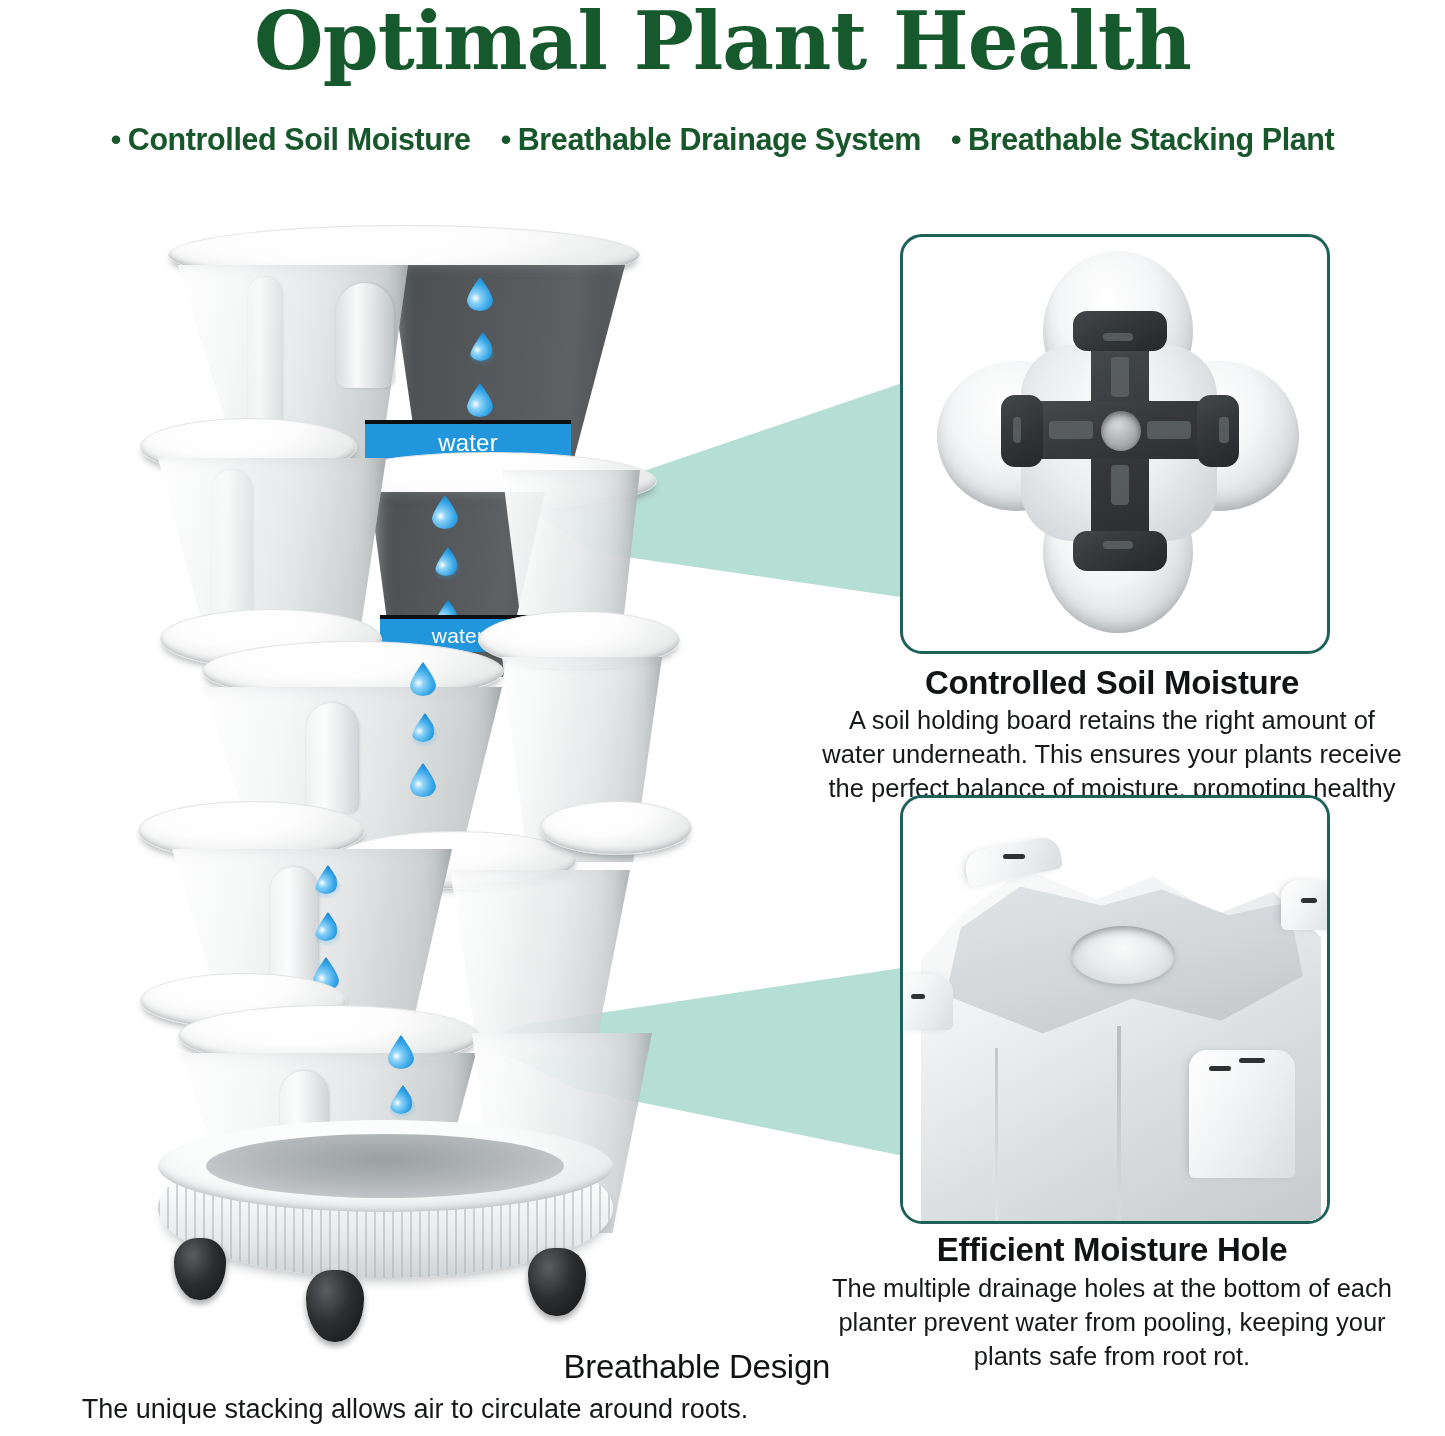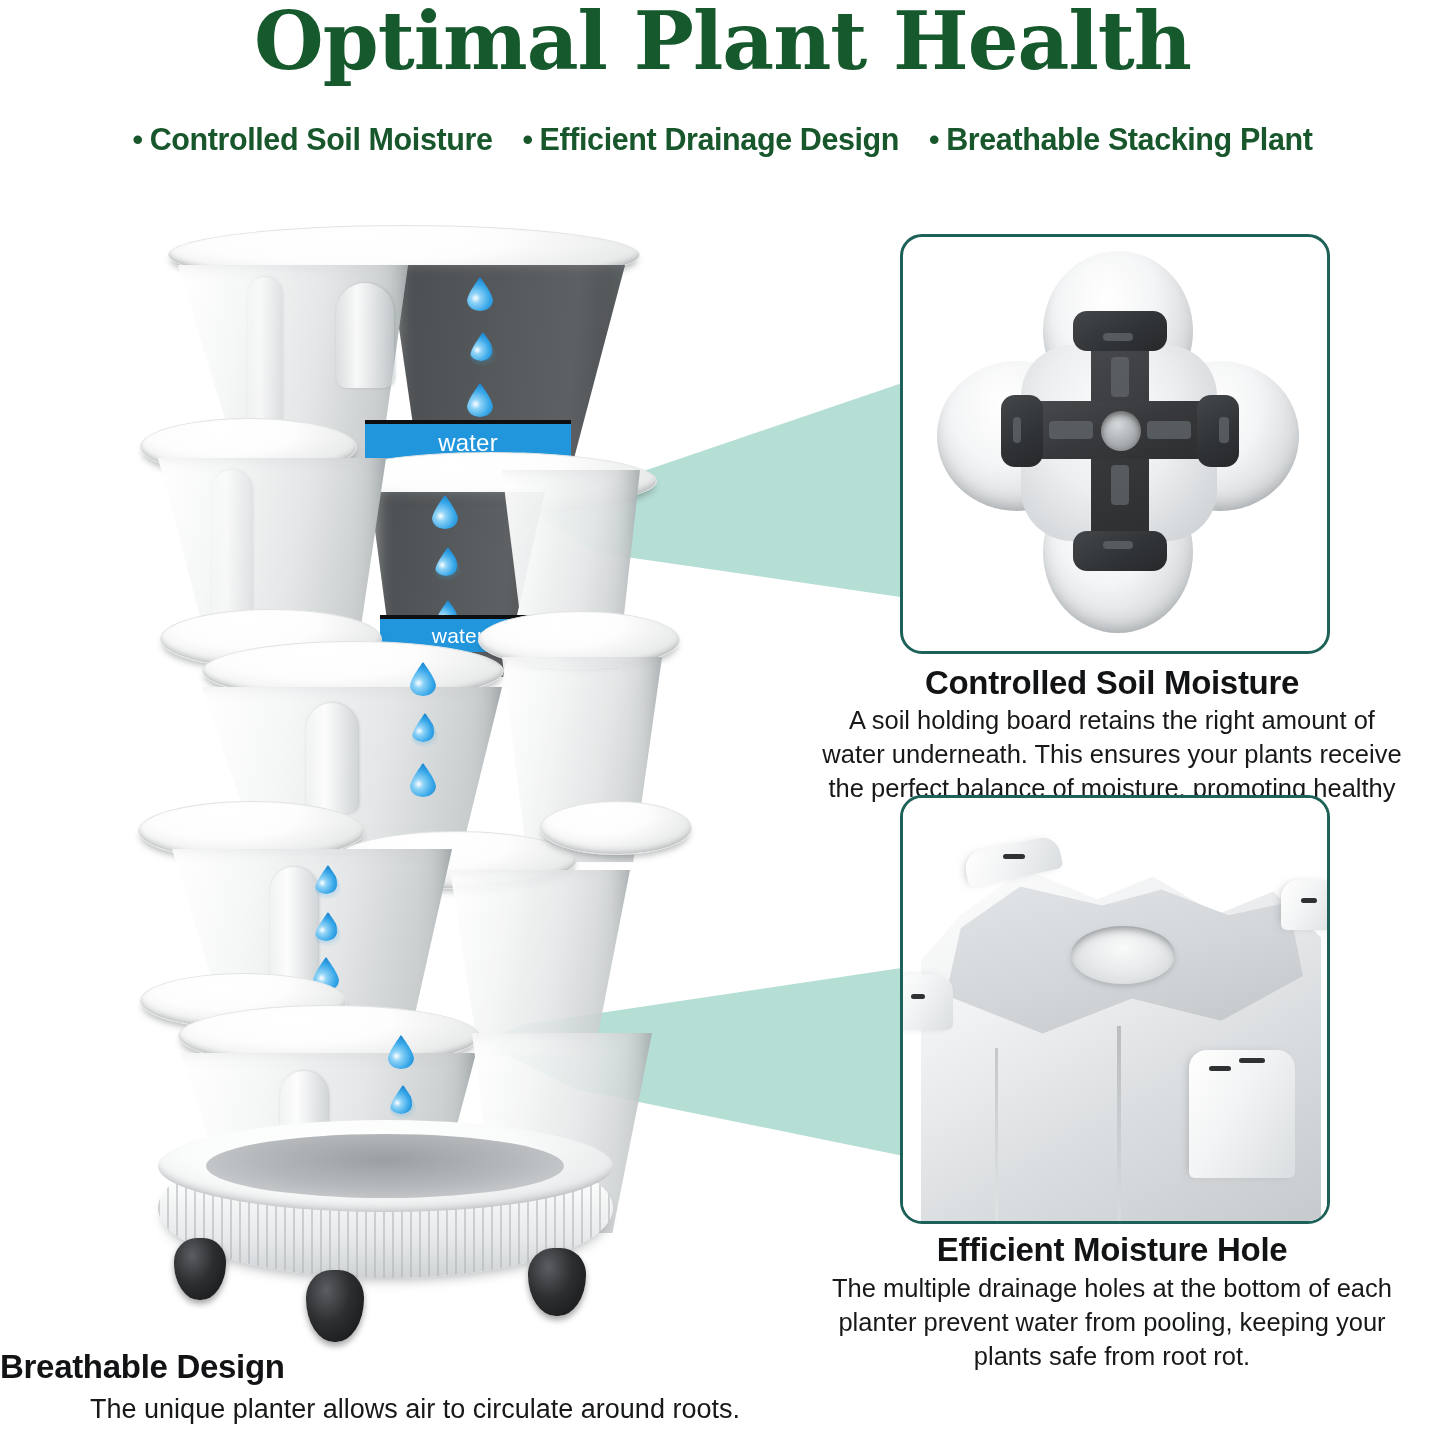--- a/index.html
+++ b/index.html
@@ -167,23 +167,23 @@
     text-align: center;
     font-size: 25.5px;
     line-height: 1.33;
     color: #161819;
   }
 
   
   #breathable-title {
     position: absolute;
     left: 0; top: 1348px; width: 830px;
-    text-align: left;
+    text-align: right;
     font-size: 33px;
-    font-weight: 700;
+    font-weight: 400;
     color: #111315;
     letter-spacing: -0.3px;
   }
   #breathable-body {
     position: absolute;
     left: 0; top: 1394px; width: 830px;
     text-align: center;
     font-size: 27px;
     color: #161819;
   }
@@ -259,21 +259,21 @@
 
 <div id="page-title">Optimal Plant Health</div>
 
 <div id="bullet-row">
   <div class="bullet-item">
     <span class="bullet-dot">•</span>
     <span>Controlled Soil Moisture</span>
   </div>
   <div class="bullet-item">
     <span class="bullet-dot">•</span>
-    <span>Efficient Drainage Design</span>
+    <span>Breathable Drainage System</span>
   </div>
   <div class="bullet-item">
     <span class="bullet-dot">•</span>
     <span>Breathable Stacking Plant</span>
   </div>
 </div>
 
 <div id="product-stage">
 
   <div class="wedge" style="left:415px; top:150px; width:420px; height:240px;
@@ -466,13 +466,13 @@
 
     <div style="position:absolute; left:214px; top:228px; width:4px; height:195px; background:linear-gradient(180deg,#b9bdc0,#d8dbdd);"></div>
     <div style="position:absolute; left:92px; top:250px; width:3px; height:173px; background:linear-gradient(180deg,#c4c8ca,#e0e3e4);"></div>
   </div>
 </div>
 
 <div class="panel-caption-title" style="left:822px; top:1231px;">Efficient Moisture Hole</div>
 <div class="panel-caption-body" style="left:822px; top:1272px;">The multiple drainage holes at the bottom of each planter prevent water from pooling, keeping your plants safe from root rot.</div>
 
 <div id="breathable-title">Breathable Design</div>
-<div id="breathable-body">The unique planter allows air to circulate around roots.</div>
+<div id="breathable-body">The unique stacking allows air to circulate around roots.</div>
 
 </body></html>

